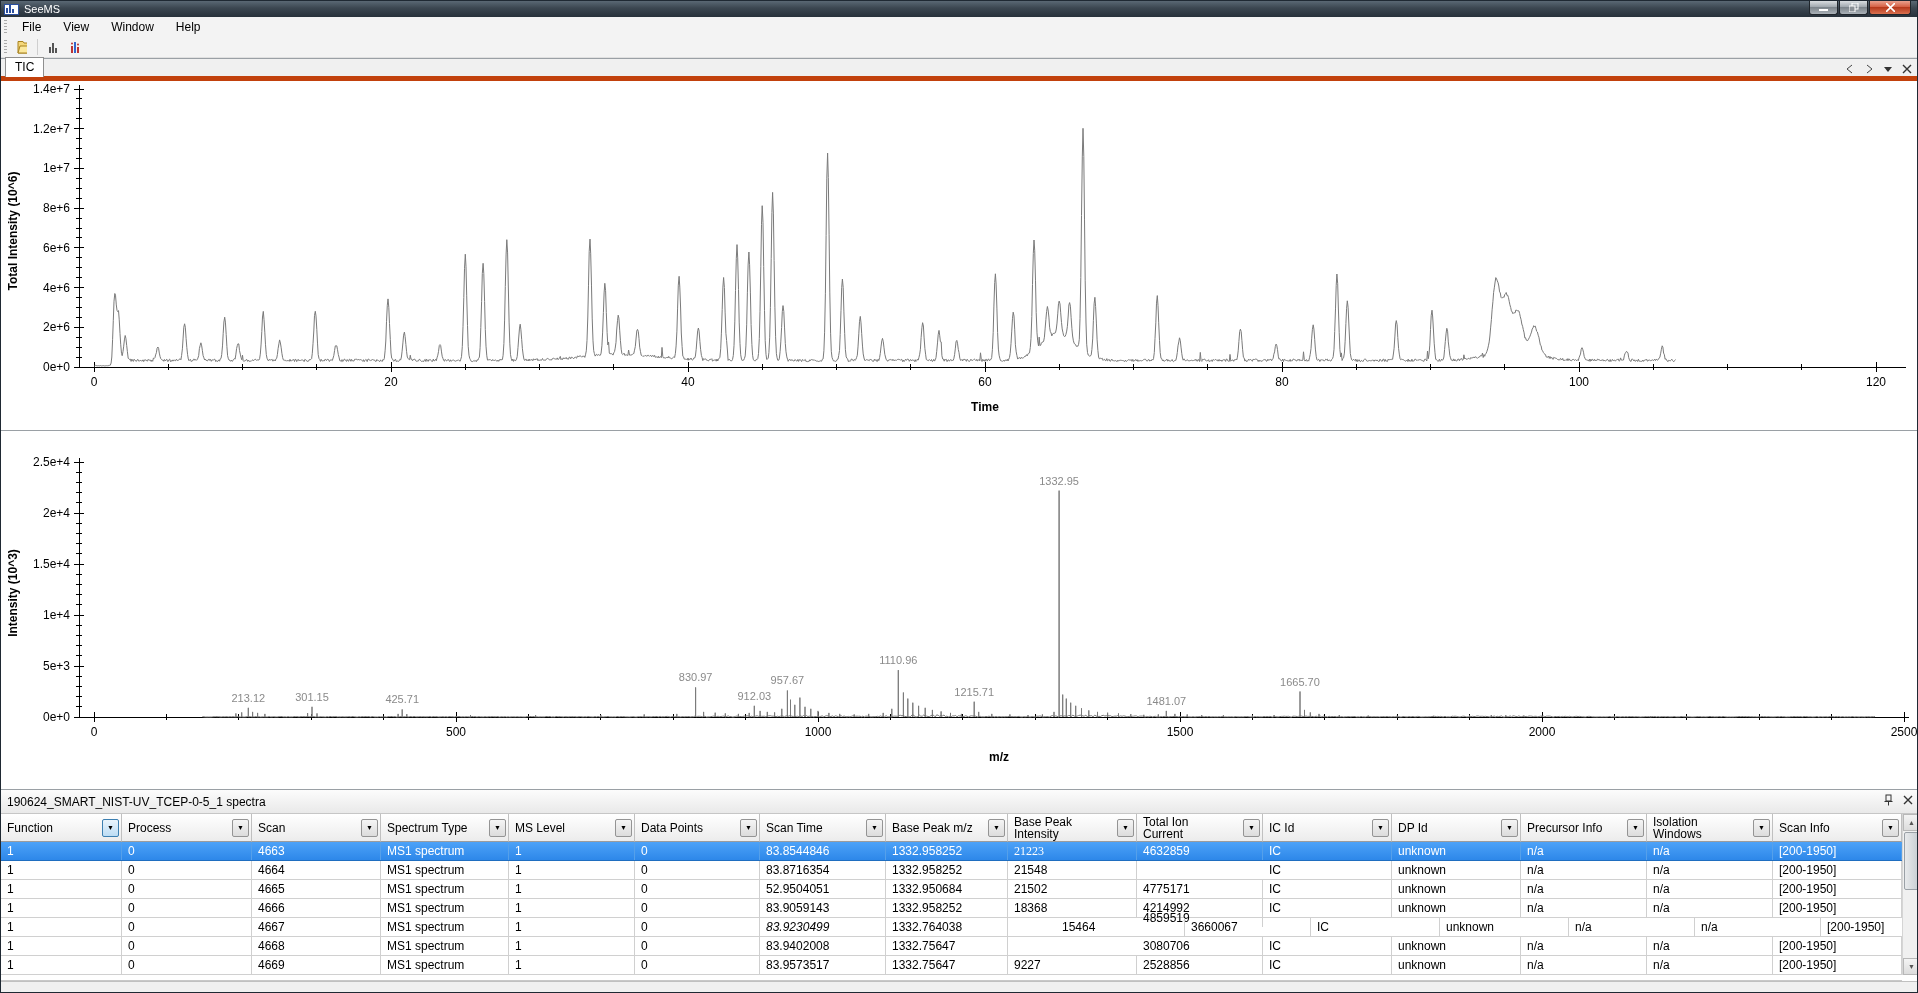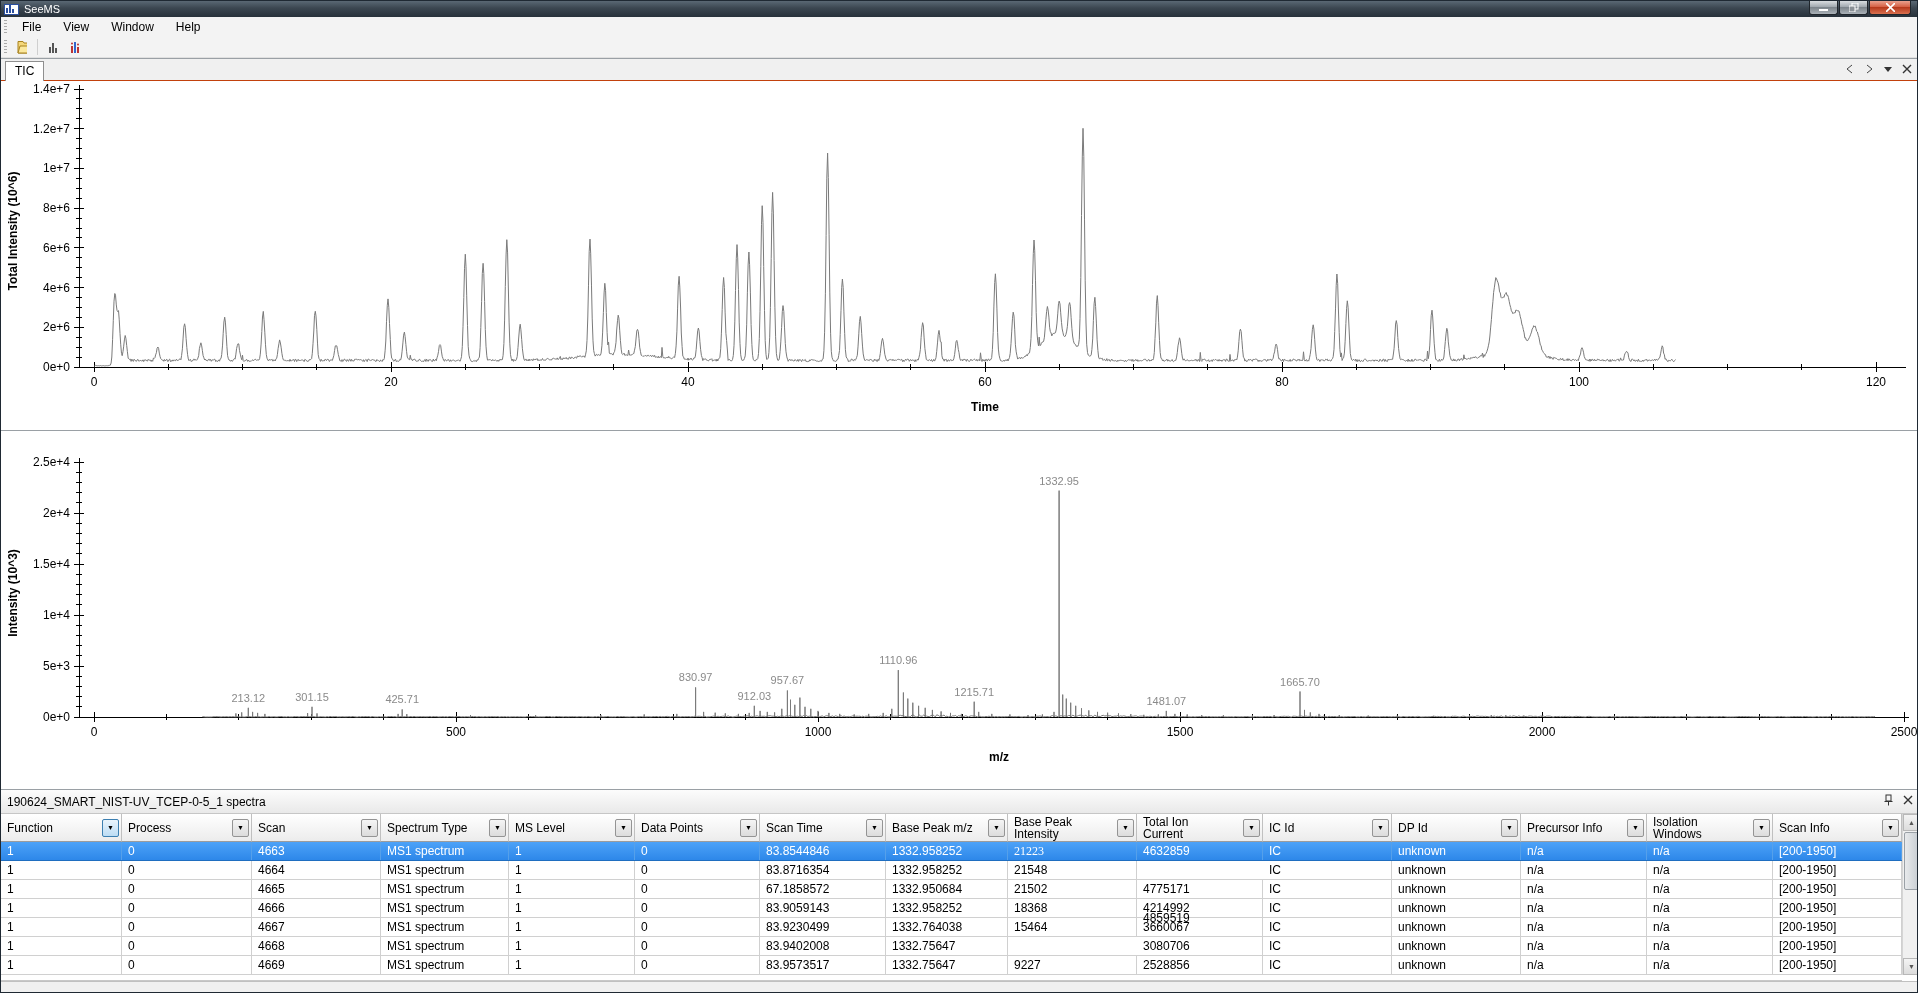--- a/index.html
+++ b/index.html
@@ -32,21 +32,21 @@
   #toolbar{left:0;top:36px;width:1918px;height:21px;background:#f3f3f3;
     display:flex;align-items:center;border-bottom:1px solid #e0e0e0;}
   .tool-sep{width:1px;height:16px;background:#cfcfcf;margin:0 4px;}
   .toolbtn{width:22px;height:19px;display:flex;align-items:center;justify-content:center;}
 
   
   .panel{left:0;background:#fff;border-top:1px solid #9aa0a5;}
   #panel-tic{top:57px;width:1918px;height:372px;}
   #panel-spec{top:429px;width:1918px;height:359px;}
   .tabstrip{position:absolute;left:0;top:0;width:100%;height:22px;background:#f0f0f0;
-    border-bottom:1px solid #c2410c;display:flex;align-items:flex-end;}
+    border-bottom:5px solid #c2410c;display:flex;align-items:flex-end;}
   .tab{background:#fff;border:1px solid #8f8f8f;border-bottom:none;height:20px;
     margin-left:4px;padding:2px 9px 0 9px;font-size:12px;position:relative;top:1px;}
   .tab.bold{font-weight:bold;}
   .panel-controls{position:absolute;right:6px;top:3px;display:flex;gap:6px;align-items:center;}
   .pc-btn{width:13px;height:13px;display:flex;align-items:center;justify-content:center;}
   .chart-svg{position:absolute;left:0;top:22px;}
   svg text{font-family:"Liberation Sans",sans-serif;}
 
   
   #table-panel{top:788px;width:1918px;height:205px;background:#fff;border-top:1px solid #9aa0a5;}
@@ -483,21 +483,21 @@
           <div class="cell" style="width: 126px;">n/a</div>
           <div class="cell" style="width: 129px;">[200-1950]</div>
         </div>
         <div class="grow">
           <div class="cell" style="width: 121px;">1</div>
           <div class="cell" style="width: 130px;">0</div>
           <div class="cell" style="width: 129px;">4665</div>
           <div class="cell" style="width: 128px;">MS1 spectrum</div>
           <div class="cell" style="width: 126px;">1</div>
           <div class="cell" style="width: 125px;">0</div>
-          <div class="cell" style="width: 126px;">67.1858572</div>
+          <div class="cell" style="width: 126px;">52.9504051</div>
           <div class="cell" style="width: 122px;">1332.950684</div>
           <div class="cell" style="width: 129px;">21502</div>
           <div class="cell" style="width: 126px;">4775171</div>
           <div class="cell" style="width: 129px;">IC</div>
           <div class="cell" style="width: 129px;">unknown</div>
           <div class="cell" style="width: 126px;">n/a</div>
           <div class="cell" style="width: 126px;">n/a</div>
           <div class="cell" style="width: 129px;">[200-1950]</div>
         </div>
         <div class="grow">
@@ -517,23 +517,23 @@
           <div class="cell" style="width: 126px;">n/a</div>
           <div class="cell" style="width: 129px;">[200-1950]</div>
         </div>
         <div class="grow">
           <div class="cell" style="width: 121px;">1</div>
           <div class="cell" style="width: 130px;">0</div>
           <div class="cell" style="width: 129px;">4667</div>
           <div class="cell" style="width: 128px;">MS1 spectrum</div>
           <div class="cell" style="width: 126px;">1</div>
           <div class="cell" style="width: 125px;">0</div>
-          <div class="cell" style="width: 126px;">83.9230499</div>
+          <div class="cell" style="width: 126px; font-style: italic;">83.9230499</div>
           <div class="cell" style="width: 122px;">1332.764038</div>
-          <div class="cell" style="width: 129px;">15464</div>
+          <div class="cell" style="width: 129px; margin-left: 48px;">15464</div>
           <div class="cell" style="width: 126px;">3660067</div>
           <div class="cell" style="width: 129px;">IC</div>
           <div class="cell" style="width: 129px;">unknown</div>
           <div class="cell" style="width: 126px;">n/a</div>
           <div class="cell" style="width: 126px;">n/a</div>
           <div class="cell" style="width: 129px;">[200-1950]</div>
         </div>
         <div class="grow">
           <div class="cell" style="width: 121px;">1</div>
           <div class="cell" style="width: 130px;">0</div>

